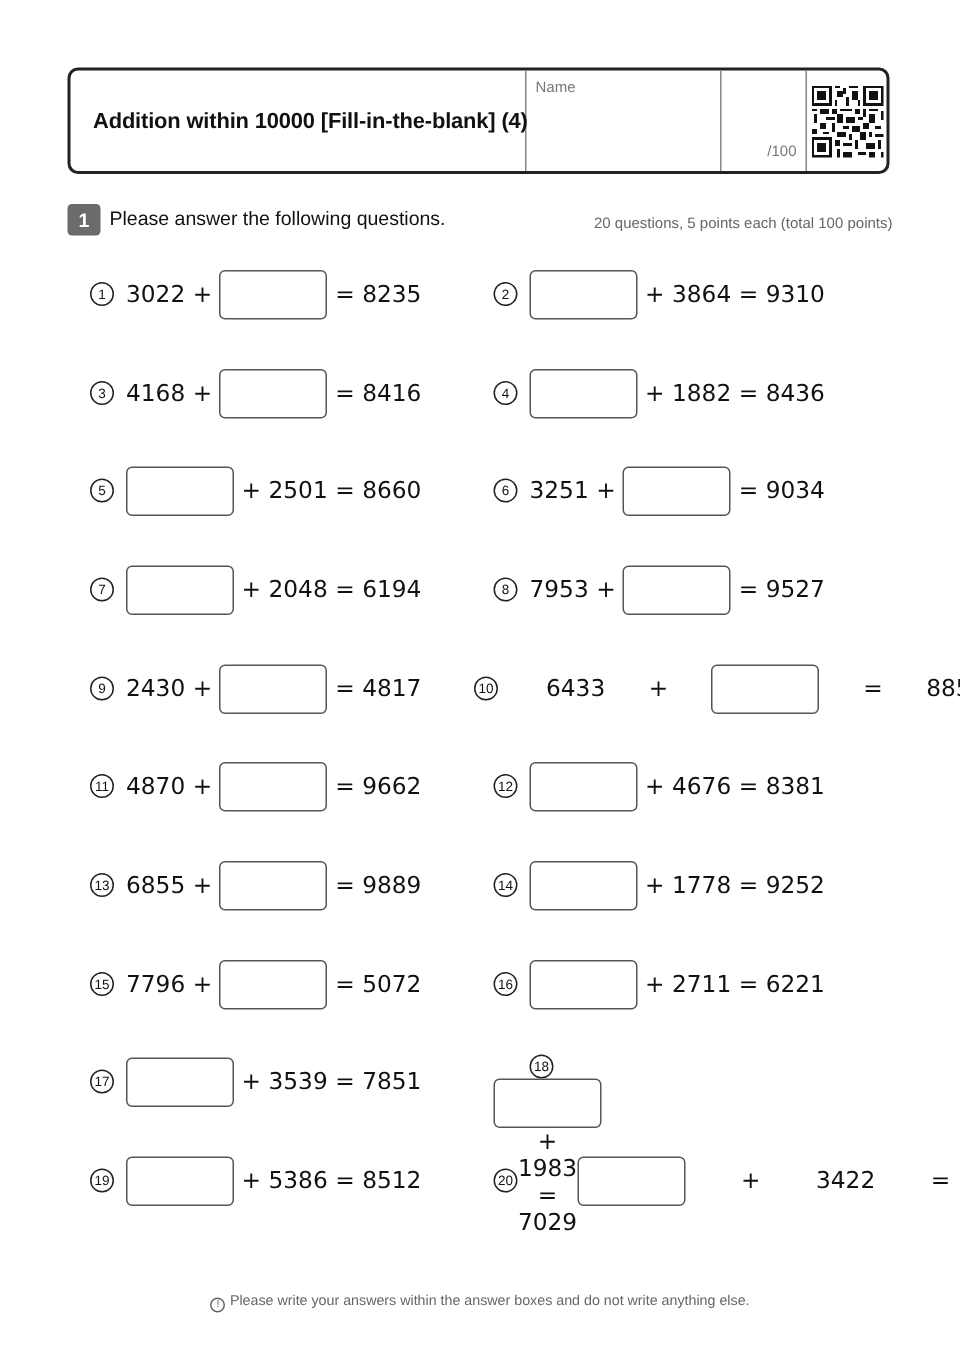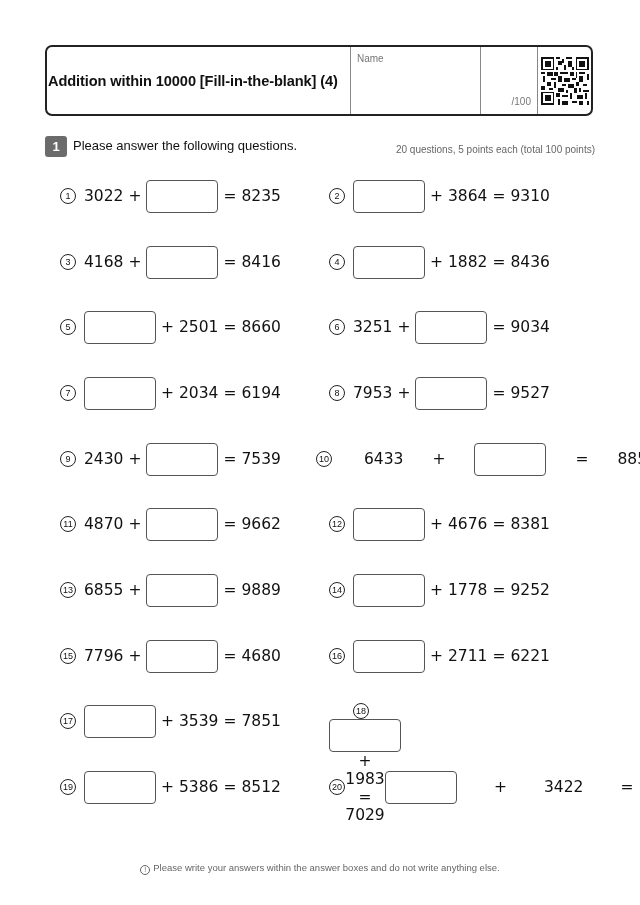--- a/index.html
+++ b/index.html
@@ -8,21 +8,21 @@
     font-family: "Liberation Sans", sans-serif; color: #111;
     overflow: hidden;
   }
   .header {
     position: absolute; left: 45px; top: 45px; width: 548px; height: 71px;
     border: 2px solid #222; border-radius: 7px; box-sizing: border-box;
     display: flex;
   }
   .title-cell {
     width: 304px; border-right: 1px solid #888; display: flex; align-items: center;
-    padding-left: 1px; box-sizing: border-box;
+    padding-left: 15px; box-sizing: border-box;
   }
   .title {
     font-weight: bold; font-size: 14.6px; white-space: nowrap; letter-spacing: -0.1px;
   }
   .name-cell {
     width: 130px; border-right: 1px solid #888; position: relative; box-sizing: border-box;
   }
   .name-label {
     position: absolute; left: 6px; top: 6px; font-size: 10px; color: #777;
   }
@@ -201,39 +201,39 @@
       <span class="tok">3251</span>
       <span class="tok sp">+</span>
       <span class="box"></span>
       <span class="tok sp">=</span>
       <span class="tok">9034</span>
     </div>
     <div class="q" style="left: 60px; top: 375px;">
       <span class="circ">7</span>
       <span class="box"></span>
       <span class="tok sp">+</span>
-      <span class="tok">2034</span>
+      <span class="tok">2048</span>
       <span class="tok sp">=</span>
       <span class="tok">6194</span>
     </div>
     <div class="q" style="left: 329px; top: 375px;">
       <span class="circ">8</span>
       <span class="tok">7953</span>
       <span class="tok sp">+</span>
       <span class="box"></span>
       <span class="tok sp">=</span>
       <span class="tok">9527</span>
     </div>
     <div class="q" style="left: 60px; top: 441px;">
       <span class="circ">9</span>
       <span class="tok">2430</span>
       <span class="tok sp">+</span>
       <span class="box"></span>
       <span class="tok sp">=</span>
-      <span class="tok">7539</span>
+      <span class="tok">4817</span>
     </div>
     <div class="q" style="left: 316px; top: 441px; gap: 24px;">
       <span class="circ">10</span>
       <span class="tok">6433</span>
       <span class="tok sp">+</span>
       <span class="box"></span>
       <span class="tok sp">=</span>
       <span class="tok">8856</span>
     </div>
     <div class="q" style="left: 60px; top: 506px;">
@@ -267,21 +267,21 @@
       <span class="tok">1778</span>
       <span class="tok sp">=</span>
       <span class="tok">9252</span>
     </div>
     <div class="q" style="left: 60px; top: 638px;">
       <span class="circ">15</span>
       <span class="tok">7796</span>
       <span class="tok sp">+</span>
       <span class="box"></span>
       <span class="tok sp">=</span>
-      <span class="tok">4680</span>
+      <span class="tok">5072</span>
     </div>
     <div class="q" style="left: 329px; top: 638px; align-items: center;">
       <span class="circ">16</span>
       <span class="box"></span>
       <span class="tok sp">+</span>
       <span class="tok">2711</span>
       <span class="tok sp">=</span>
       <span class="tok">6221</span>
     </div>
     <div class="q" style="left: 60px; top: 703px;">

